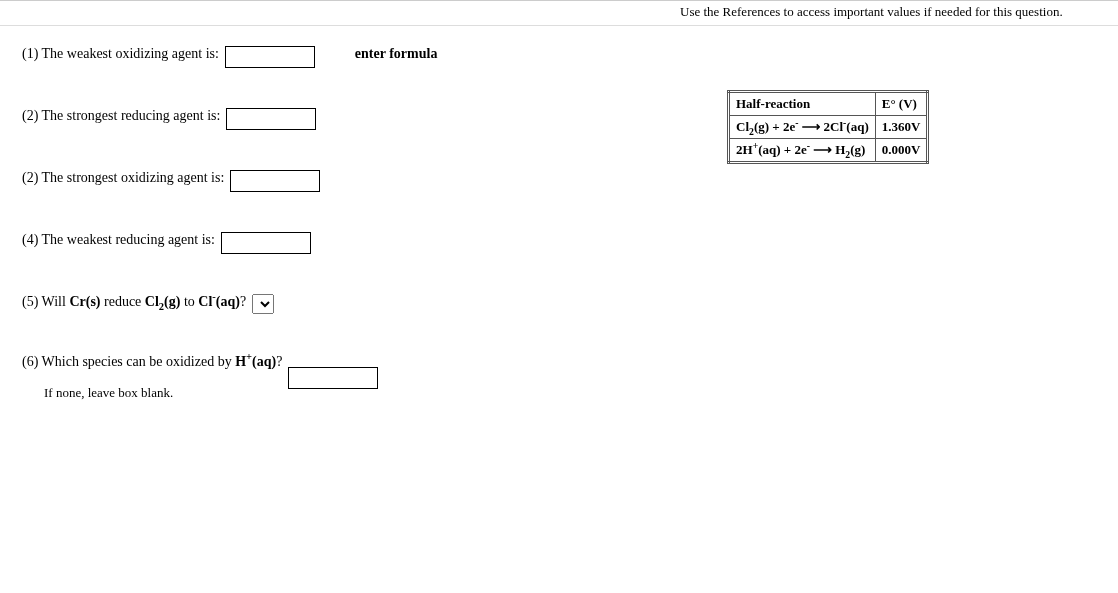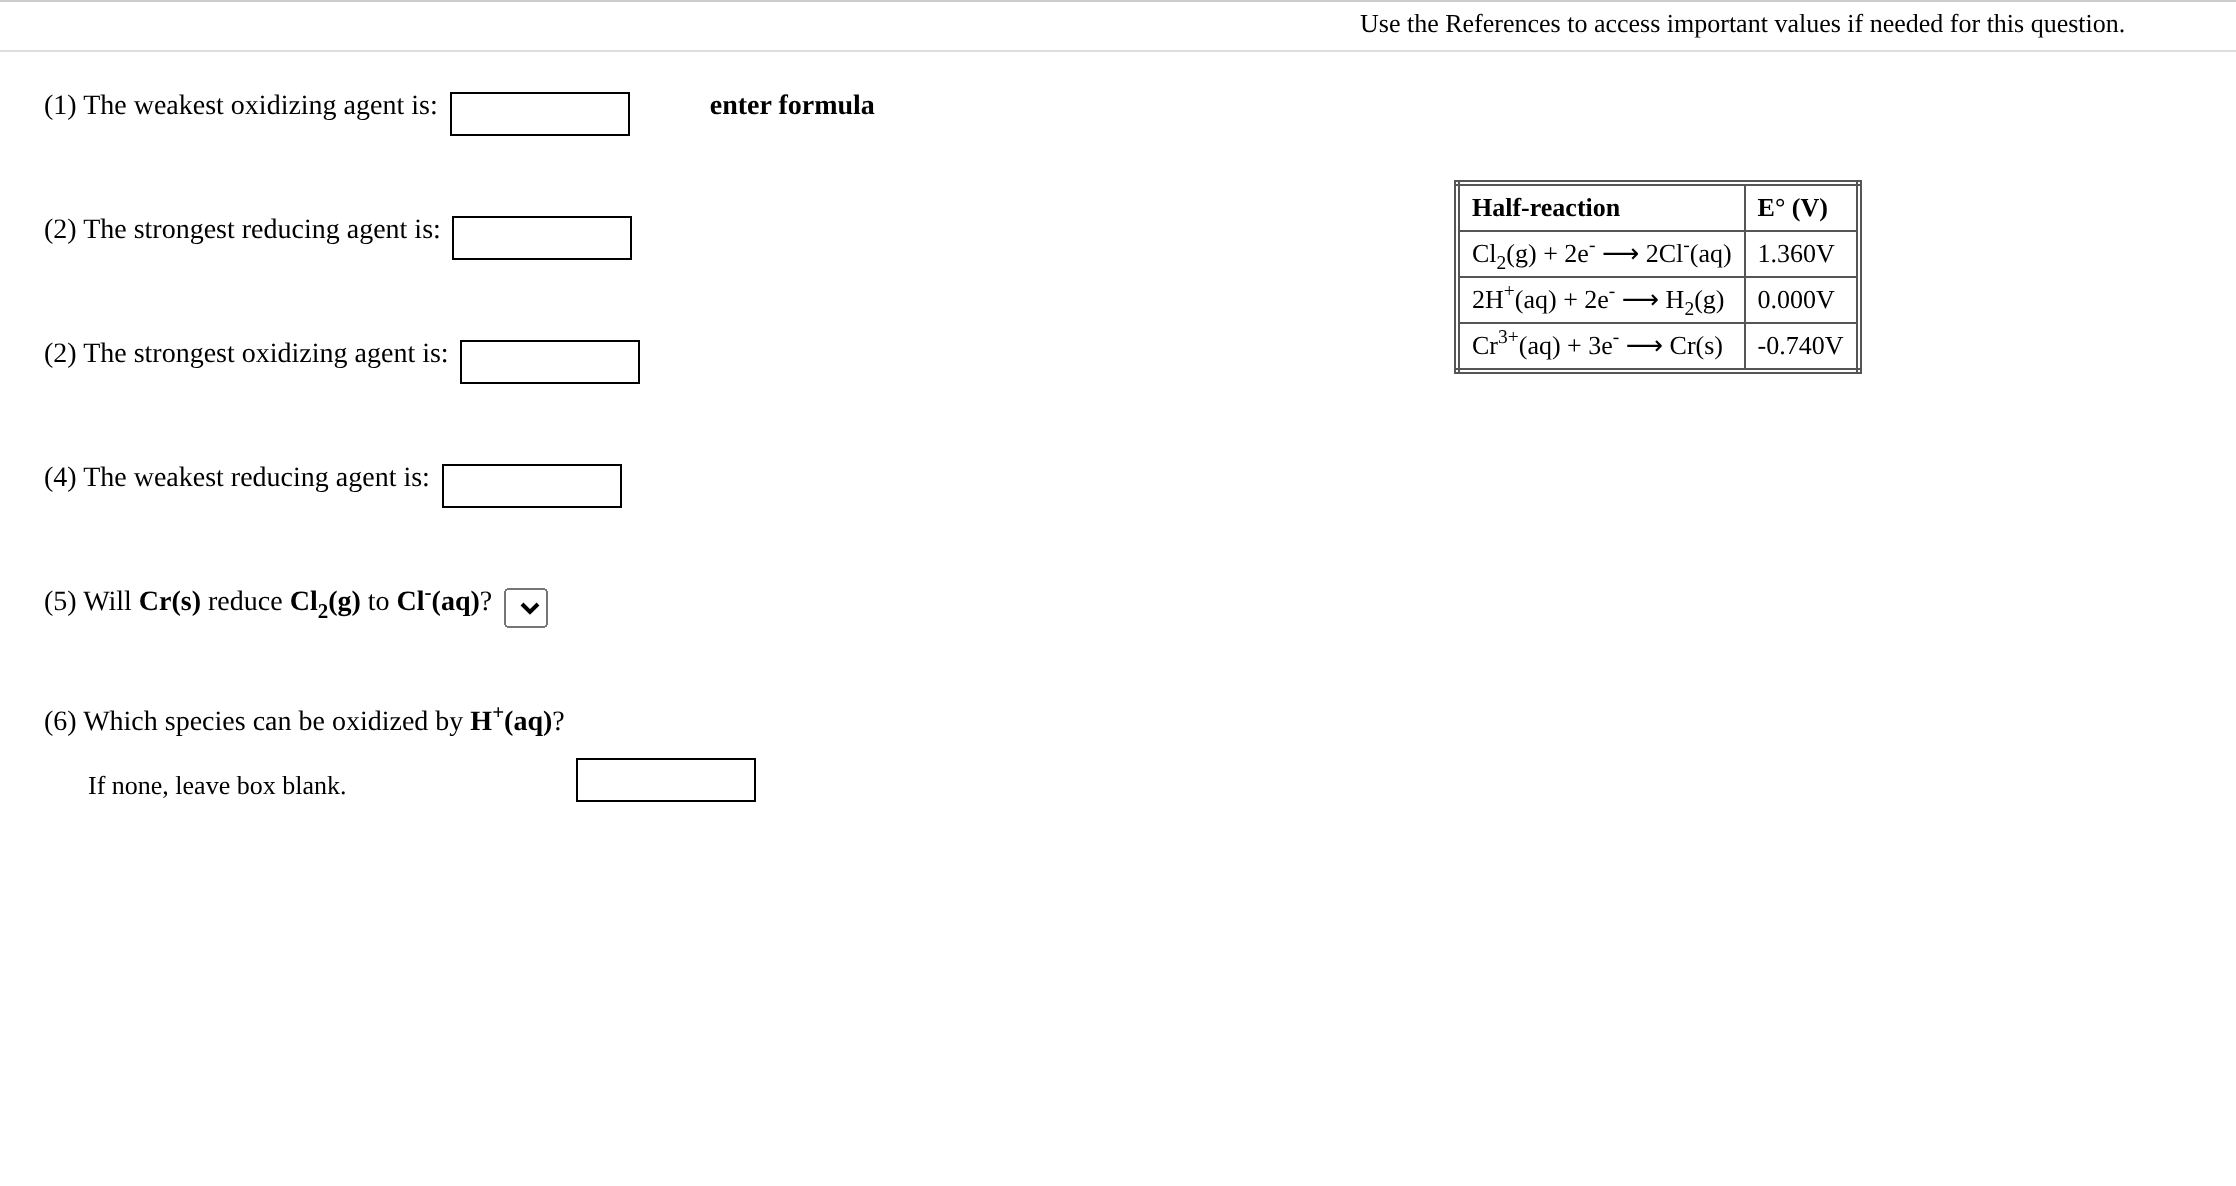--- a/index.html
+++ b/index.html
@@ -38,21 +38,21 @@
   }
   table.half {
     border-collapse: collapse;
     border: 3px double #555;
     font-size: 13px;
   }
   table.half td, table.half th {
     border: 1px solid #555;
     padding: 3px 6px;
     text-align: left;
-    font-weight: normal;
+    font-weight: bold;
     vertical-align: middle;
     white-space: nowrap;
   }
   table.half th {
     font-weight: bold;
   }
   .q-row {
     margin-bottom: 40px;
     display: flex;
     align-items: flex-start;
@@ -74,21 +74,21 @@
     font-family: inherit;
     font-size: 12px;
     height: 20px;
   }
   .hint {
     margin-left: 40px;
     font-weight: bold;
   }
   .q6 {
     display: flex;
-    align-items: flex-end;
+    align-items: center;
   }
   .q6 .textblock {
     margin-right: 6px;
   }
   .q6 .sub {
     display: block;
     margin-left: 22px;
     font-size: 13px;
     margin-top: 15px;
   }
@@ -114,24 +114,20 @@
         <th>Half-reaction</th>
         <th>E° (V)</th>
       </tr>
       <tr>
         <td>Cl<sub>2</sub>(g) + 2e<sup>-</sup> ⟶ 2Cl<sup>-</sup>(aq)</td>
         <td>1.360V</td>
       </tr>
       <tr>
         <td>2H<sup>+</sup>(aq) + 2e<sup>-</sup> ⟶ H<sub>2</sub>(g)</td>
         <td>0.000V</td>
-      </tr>
-      <tr>
-        <td>Cr<sup>3+</sup>(aq) + 3e<sup>-</sup> ⟶ Cr(s)</td>
-        <td>-0.740V</td>
       </tr>
     </tbody>
       </table>
   </div>
 
   <div class="q-row">
     <span class="label">(1) The weakest oxidizing agent is:</span>
     <input type="text" style="">
     <span class="hint">enter formula</span>
   </div>

